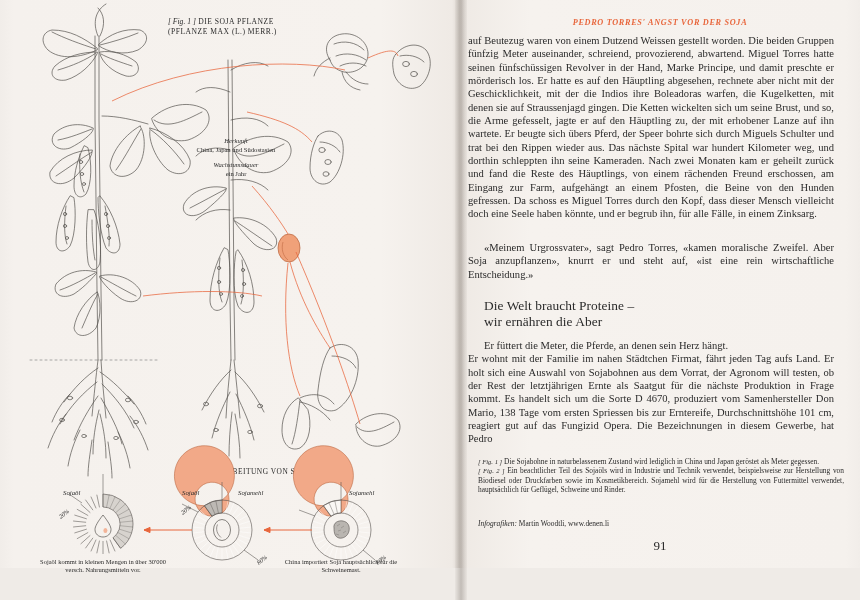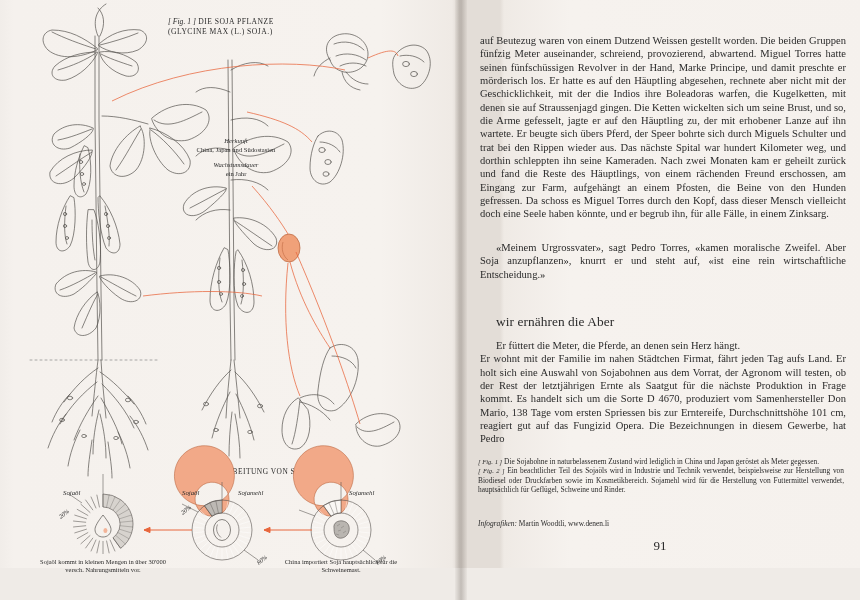--- a/index.html
+++ b/index.html
@@ -5,36 +5,36 @@
   html,body{margin:0;padding:0;}
   body{
     width:860px;height:600px;overflow:hidden;
     background:#efebe7;
     font-family:"Liberation Serif", serif;
     color:#2b2b2b;
   }
   .spread{position:relative;width:860px;height:600px;}
 
   
-  .page{position:absolute;top:0;height:568px;background:#f5f1ed;padding-left:40px;}
+  .page{position:absolute;top:0;height:568px;background:#f5f1ed;}
   .page-left{left:0;width:460px;
     background:linear-gradient(to right,#f1ede9 0px,#f5f1ed 14px,#f6f2ee 380px,#efeae5 452px,#ddd7d1 459px);}
   .page-right{left:460px;width:400px;
     background:linear-gradient(to left,#f1ede9 0px,#f5f1ed 14px,#f6f2ee 330px,#efeae5 396px,#e3ddd7 400px);}
   .gutter{position:absolute;left:455px;top:0;width:12px;height:600px;
     background:linear-gradient(to right,rgba(120,108,98,.05),rgba(90,80,72,.30),rgba(120,108,98,.05));}
 
   
   .running-head{
     position:absolute;top:18px;left:0;width:400px;text-align:center;
     color:#e8663c;font-style:italic;font-weight:bold;
     font-size:8.2px;letter-spacing:.7px;
   }
   .body-col{
-    position:absolute;left:20px;top:34px;width:366px;
+    position:absolute;left:8px;top:34px;width:366px;
     font-size:10.55px;line-height:13.35px;text-align:justify;
     hyphens:auto;-webkit-hyphens:auto;
   }
   .body-col p{margin:0;}
   .body-col p.indent{text-indent:16px;margin-top:20px;}
   .section-head{
     margin:17px 0 9px 16px;font-size:13.4px;line-height:16px;
     font-weight:normal;letter-spacing:.05px;
   }
   .footnotes{
@@ -248,21 +248,21 @@
         <path d="M290 262 C300 300 318 330 330 348"></path>
         <path d="M288 263 C282 320 288 368 300 396"></path>
         <path d="M296 252 C330 330 350 390 360 424"></path>
         <path d="M143 296 C190 290 236 290 262 296"></path>
       </g>
     </svg>
 
     <div class="fig1-title">
       <span class="fr">[ Fig. 1 ]</span>
       <span>DIE SOJA PFLANZE</span><br>
-      <span>(GLYCINE MAX (L.) SOJA.)</span>
+      <span>(PFLANZE MAX (L.) MERR.)</span>
     </div>
 
     <div class="meta">
       <span class="lbl">Herkunft</span><br>
       <span>China, Japan und Südostasien</span>
       <span class="gap"></span>
       <span class="lbl">Wachstumsdauer</span><br>
       <span>ein Jahr</span>
     </div>
 
@@ -441,27 +441,28 @@
     <div class="pct" style="left:180px;top:506px;transform:rotate(-38deg);">20%</div>
     <div class="pct" style="left:256px;top:556px;transform:rotate(-38deg);">80%</div>
 
     <div class="chart-label" style="left:349px;top:489px;">Sojamehl</div>
     <div class="pct" style="left:375px;top:556px;transform:rotate(-38deg);">80%</div>
     <div class="chart-caption" style="left:276px;top:558px;">China importiert Soja hauptsächlich für die Schweinemast.</div>
   </div>
 
   <div class="page page-right">
 
+    <div class="running-head">PEDRO TORRES' ANGST VOR DER SOJA</div>
 
     <div class="body-col">
       <p>auf Beutezug waren von einem Dutzend Weissen gestellt worden. Die beiden Gruppen fünfzig Meter auseinander, schreiend, provozierend, abwartend. Miguel Torres hatte seinen fünfschüssigen Revolver in der Hand, Marke Principe, und damit preschte er mörderisch los. Er hatte es auf den Häuptling abgesehen, rechnete aber nicht mit der Geschicklichkeit, mit der die Indios ihre Boleadoras warfen, die Kugelketten, mit denen sie auf Straussenjagd gingen. Die Ketten wickelten sich um seine Brust, und so, die Arme gefesselt, jagte er auf den Häuptling zu, der mit erhobener Lanze auf ihn wartete. Er beugte sich übers Pferd, der Speer bohrte sich durch Miguels Schulter und trat bei den Rippen wieder aus. Das nächste Spital war hundert Kilometer weg, und dorthin schleppten ihn seine Kameraden. Nach zwei Monaten kam er geheilt zurück und fand die Reste des Häuptlings, von einem rächenden Freund erschossen, am Eingang zur Farm, aufgehängt an einem Pfosten, die Beine von den Hunden gefressen. Da schoss es Miguel Torres durch den Kopf, dass dieser Mensch vielleicht doch eine Seele haben könnte, und er begrub ihn, für alle Fälle, in einem Zinksarg.</p>
       <p class="indent">«Meinem Urgrossvater», sagt Pedro Torres, «kamen moralische Zweifel. Aber Soja anzupflanzen», knurrt er und steht auf, «ist eine rein wirtschaftliche Entscheidung.»</p>
 
       <h2 class="section-head">
-        <br>
+        <span>Die Welt braucht Proteine –</span><br>
         <span>wir ernähren die Aber</span>
       </h2>
 
       <p style="text-indent:16px;">Er füttert die Meter, die Pferde, an denen sein Herz hängt.</p>
       <p>Er wohnt mit der Familie im nahen Städtchen Firmat, fährt jeden Tag aufs Land. Er holt sich eine Auswahl von Sojabohnen aus dem Vorrat, der Agronom will testen, ob der Rest der letztjährigen Ernte als Saatgut für die nächste Produktion in Frage kommt. Es handelt sich um die Sorte D 4670, produziert vom Samenhersteller Don Mario, 138 Tage vom ersten Spriessen bis zur Erntereife, Durchschnittshöhe 101 cm, reagiert gut auf das Fungizid Opera. Die Bezeichnungen in diesem Gewerbe, hat Pedro</p>
     </div>
 
     <div class="footnotes">
       <p>
         <span class="fig-ref">[ Fig. 1 ]</span>

